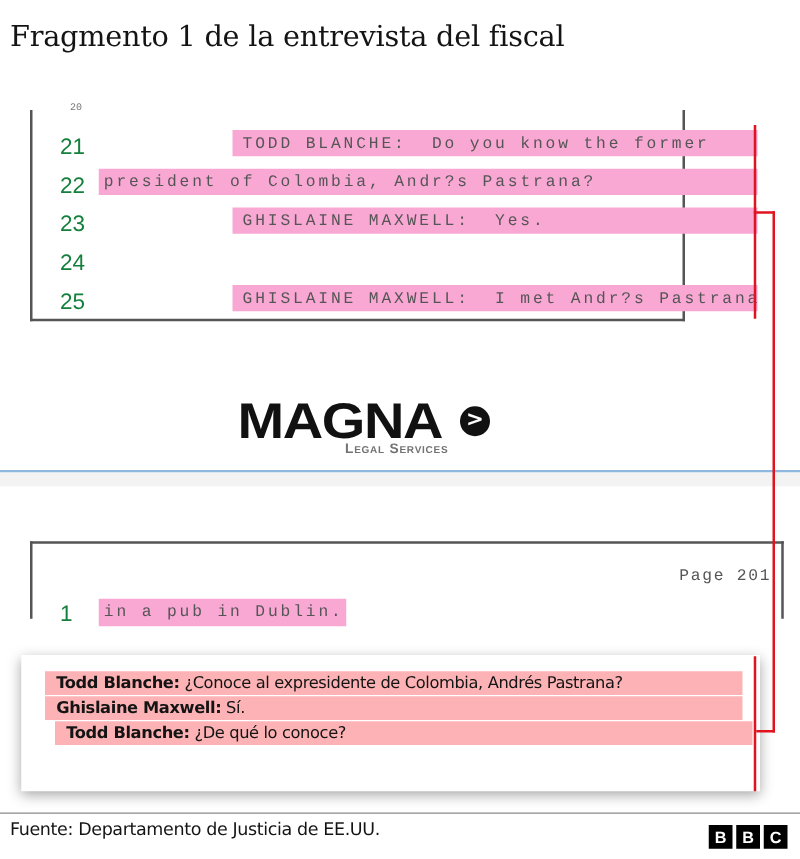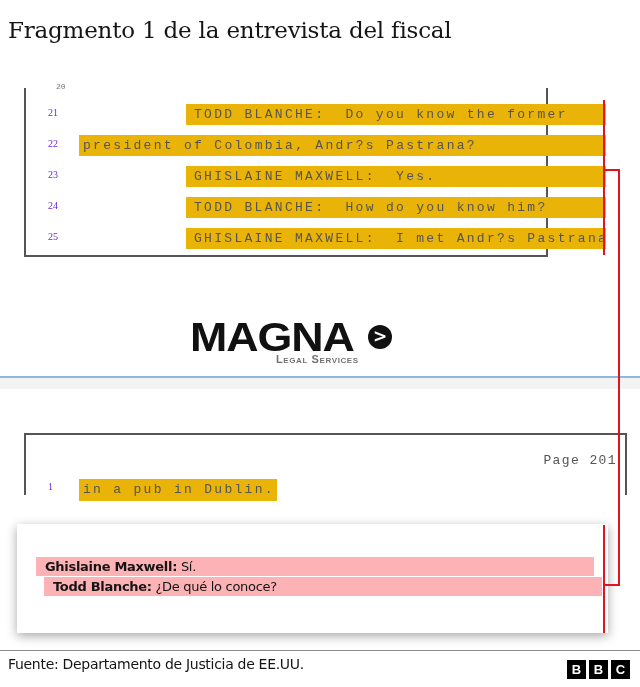--- a/index.html
+++ b/index.html
@@ -17,24 +17,24 @@
   
   .doc-upper {
     position: absolute; left: 24px; top: 88px; width: 524px; height: 169px;
     border-left: 2px solid #555; border-right: 2px solid #555; border-bottom: 2px solid #555;
     background: #fff;
   }
   .line-stub { position: absolute; left: 30px; top: -2px; font-family: "Liberation Mono", monospace; font-size: 10px; color: #777; }
   .tline { position: absolute; left: 0; height: 22px; width: 100%; }
   .lnum {
     position: absolute; left: 22px; top: 3px; width: 30px;
-    font-family: Liberation Serif, serif; font-size: 10px; color: #6d28d9;
+    font-family: Liberation Sans, sans-serif; font-size: 18px; color: #15803d;
   }
   .hl {
-    position: absolute; top: 0; height: 21px; background: #eab308;
+    position: absolute; top: 0; height: 21px; background: #f9a8d4;
     font-family: "Liberation Mono", "DejaVu Sans Mono", monospace; font-size: 13px;
     letter-spacing: 2.3px; color: #555; line-height: 21px; padding-left: 8px; white-space: pre;
   }
 
   
   .rl { position: absolute; background: #e0141e; }
 
   
   .magna { position: absolute; left: 190px; top: 315px; width: 220px; height: 56px; }
   .magna-word {
@@ -104,21 +104,20 @@
   <div class="tline" style="top:47px;">
     <span class="lnum">22</span>
     <span class="hl" style="left:53px;width:527px;padding-left:4px;">president of Colombia, Andr?s Pastrana?</span>
   </div>
   <div class="tline" style="top:78px;">
     <span class="lnum">23</span>
     <span class="hl" style="left:160px;width:420px;">GHISLAINE MAXWELL:  Yes.</span>
   </div>
   <div class="tline" style="top:109px;">
     <span class="lnum">24</span>
-    <span class="hl" style="left:160px;width:420px;">TODD BLANCHE:  How do you know him?</span>
   </div>
   <div class="tline" style="top:140px;">
     <span class="lnum">25</span>
     <span class="hl" style="left:160px;width:420px;">GHISLAINE MAXWELL:  I met Andr?s Pastrana</span>
   </div>
 </div>
 
 <div class="magna">
   <span class="magna-word">MAGNA</span>
   <span class="magna-arrow">&gt;</span>
@@ -128,20 +127,23 @@
 <div class="page-rule"></div>
 <div class="page-gap"></div>
 
 <div class="doc-lower">
   <span class="page-label">Page 201</span>
   <span class="lnum">1</span>
   <span class="hl">in a pub in Dublin.</span>
 </div>
 
 <div class="card">
+  <div class="tr-row" style="top:13px;">
+    <b>Todd Blanche:</b><span> ¿Conoce al expresidente de Colombia, Andrés Pastrana?</span>
+  </div>
   <div class="tr-row" style="top:33px;">
     <b>Ghislaine Maxwell:</b><span> Sí.</span>
   </div>
   <div class="tr-row" style="top:53px;margin-left:8px;">
     <b>Todd Blanche:</b><span> ¿De qué lo conoce?</span>
   </div>
 </div>
 
 <div class="rl" style="left:603px;top:100px;width:2px;height:155px;"></div>
 <div class="rl" style="left:603px;top:169px;width:17px;height:2px;"></div>

